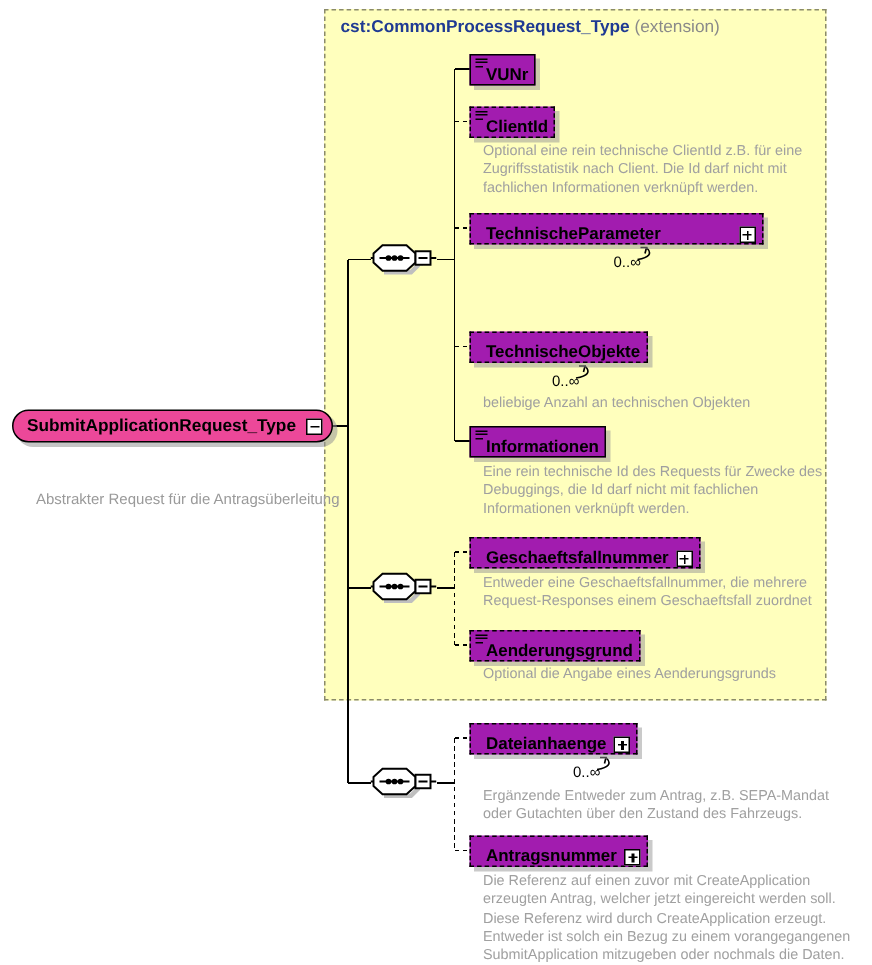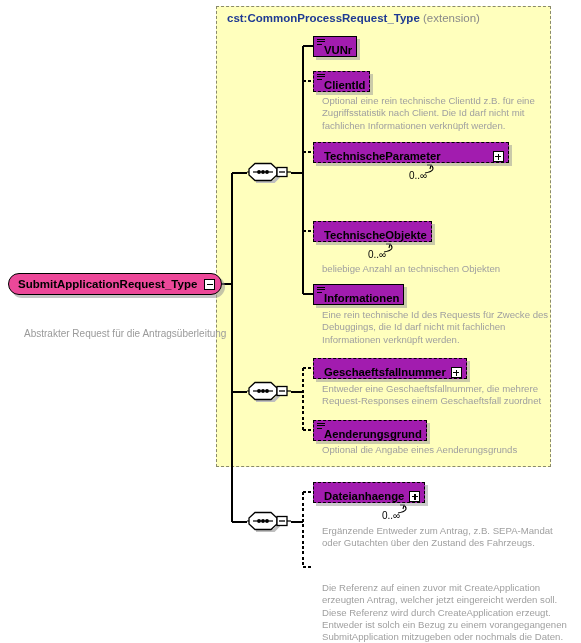--- a/index.html
+++ b/index.html
@@ -346,15 +346,19 @@
   </div>
   <div class="desc" style="left:322px; top:444px; width:240px;">Optional die Angabe eines Aenderungsgrunds</div>
 
   <div class="el optional" style="left:313px; top:482px;">
     <span class="el-label">Dateianhaenge</span>
     <span class="pm plus"></span>
   </div>
   <div class="card" style="left:382px; top:510px;">0..∞</div>
   <div class="desc" style="left:322px; top:525px; width:240px;">Ergänzende Entweder zum Antrag, z.B. SEPA-Mandat oder Gutachten über den Zustand des Fahrzeugs.</div>
 
+  <div class="el optional" style="left:313px; top:557px;">
+    <span class="el-label">Antragsnummer</span>
+    <span class="pm plus"></span>
+  </div>
   <div class="desc" style="left:322px; top:582px; width:245px;">Die Referenz auf einen zuvor mit CreateApplication erzeugten Antrag, welcher jetzt eingereicht werden soll. Diese Referenz wird durch CreateApplication erzeugt. Entweder ist solch ein Bezug zu einem vorangegangenen SubmitApplication mitzugeben oder nochmals die Daten.</div>
 
 </div>
 
 </body></html>

